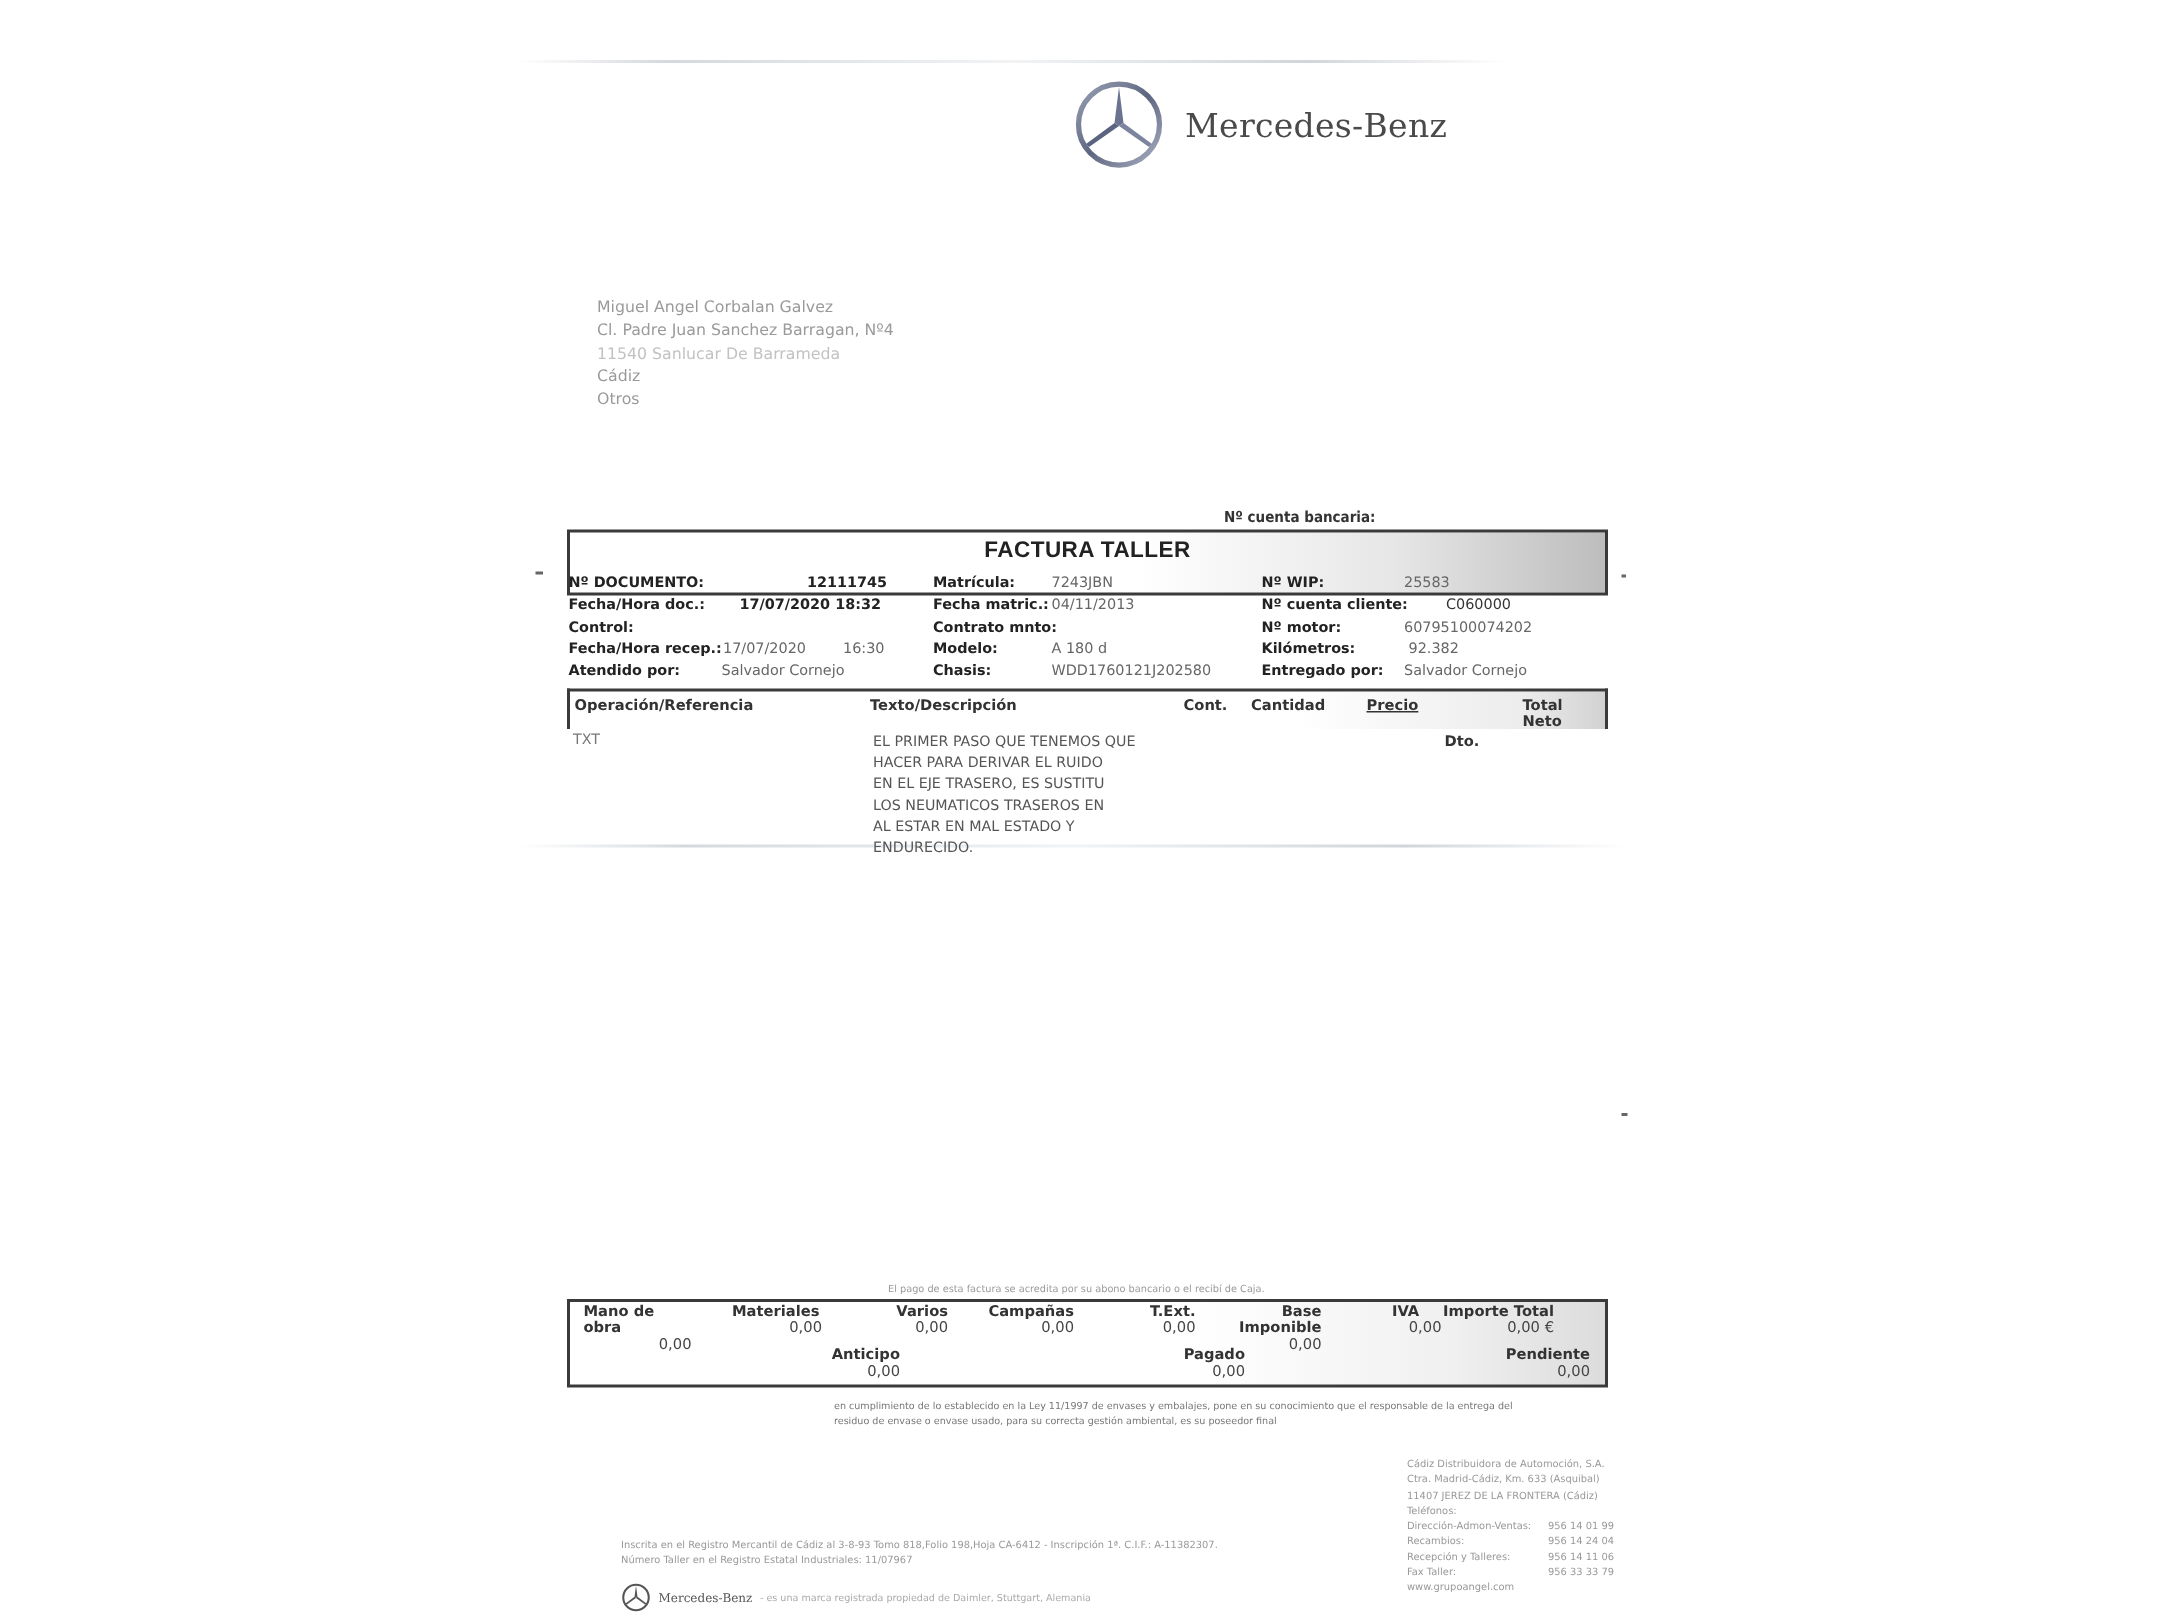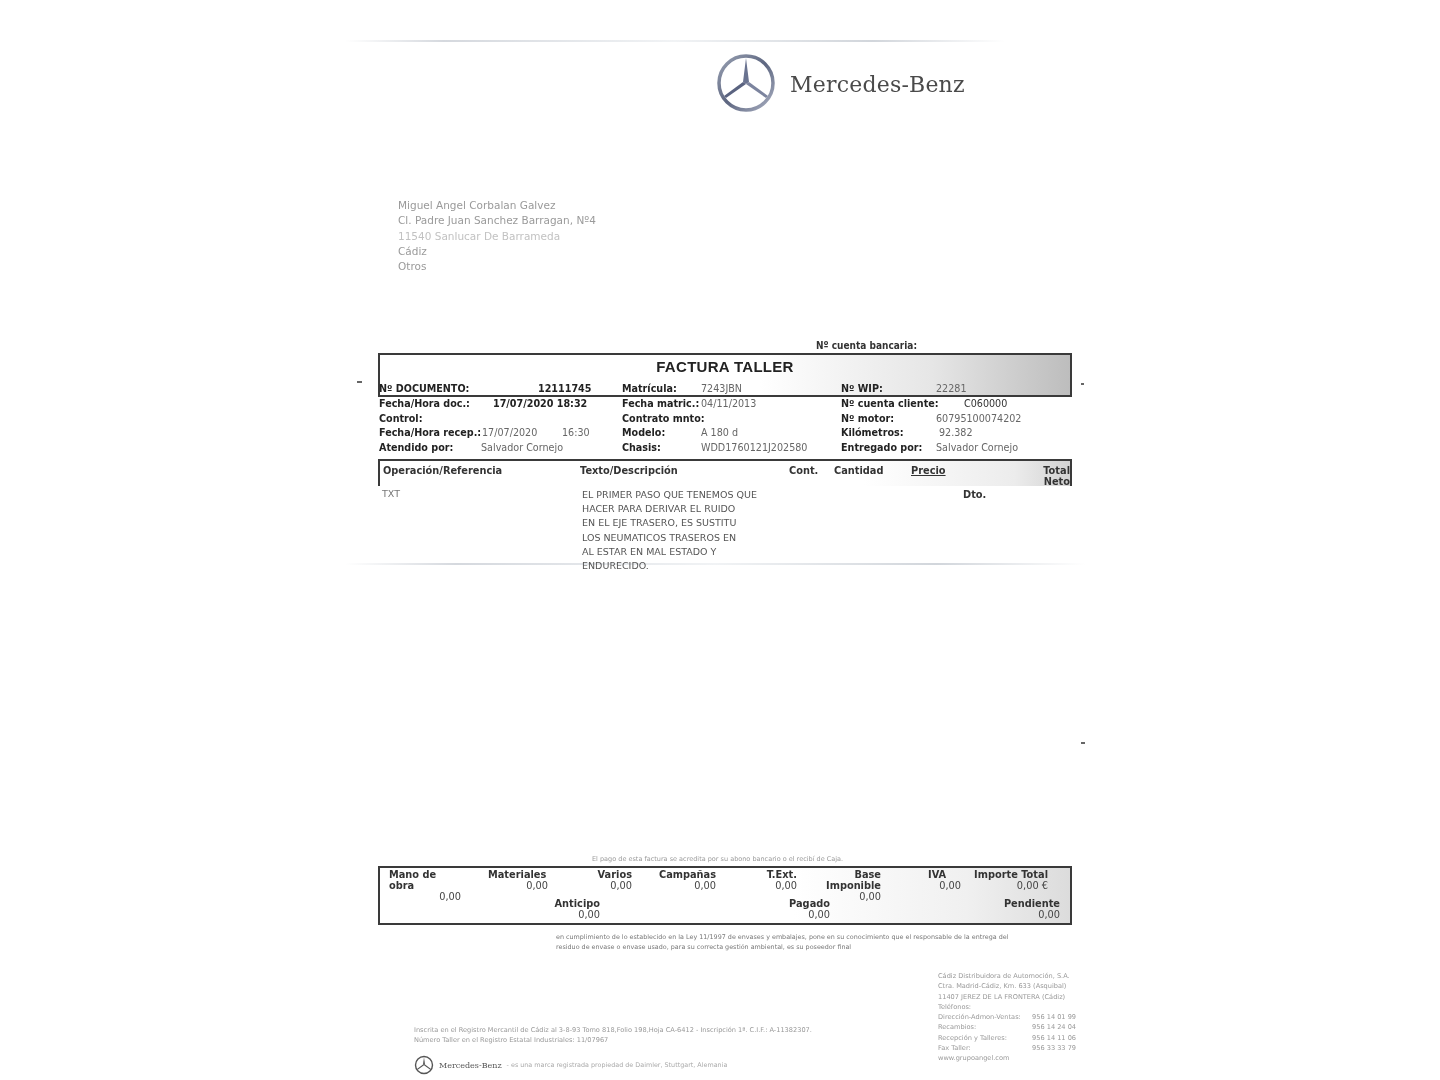--- a/index.html
+++ b/index.html
@@ -142,21 +142,21 @@
   </div>
   <div class="row">
     <span class="lbl">Chasis:</span>
     <span class="val" style="left:79px;">WDD1760121J202580</span>
   </div>
 </div>
 
 <div class="meta" style="left:841px; top:382px; width:225px;">
   <div class="row">
     <span class="lbl">Nº WIP:</span>
-    <span class="val" style="left:95px;">22281</span>
+    <span class="val" style="left:95px;">25583</span>
   </div>
   <div class="row">
     <span class="lbl">Nº cuenta cliente:</span>
     <span class="val" style="left:95px; color:#333;margin-left:28px;">C060000</span>
   </div>
   <div class="row">
     <span class="lbl">Nº motor:</span>
     <span class="val" style="left:95px;">60795100074202</span>
   </div>
   <div class="row">
@@ -169,21 +169,21 @@
   </div>
 </div>
 
 <div class="lines-head">
   <span style="left:3px;">Operación/Referencia</span>
   <span style="left:200px;">Texto/Descripción</span>
   <span style="left:409px;">Cont.</span>
   <span style="left:454px;">Cantidad</span>
   <span style="left:531px;text-decoration:underline;">Precio</span>
   <span style="left:583px;margin-top:24px;">Dto.</span>
-  <span style="left:635px;text-align:right;">Total Neto</span>
+  <span style="left:635px;">Total Neto</span>
 </div>
 
 <div class="line-ref">TXT</div>
 <div class="line-desc">
   <div>EL PRIMER PASO QUE TENEMOS QUE</div>
   <div>HACER PARA DERIVAR EL RUIDO</div>
   <div>EN EL EJE TRASERO, ES SUSTITU</div>
   <div>LOS NEUMATICOS TRASEROS EN</div>
   <div>AL ESTAR EN MAL ESTADO Y</div>
   <div>ENDURECIDO.</div>
@@ -213,21 +213,21 @@
     <span class="tv">0,00</span>
   </div>
   <div class="tcell" style="left:418px; top:1px; width:83px;">
     <span class="tl">Base Imponible</span>
     <span class="tv">0,00</span>
   </div>
   <div class="tcell" style="left:540px; top:1px; width:41px;">
     <span class="tl" style="text-align:left; padding-left:8px;">IVA</span>
     <span class="tv">0,00</span>
   </div>
-  <div class="tcell" style="left:588px; top:1px; width:80px;">
+  <div class="tcell" style="left:576px; top:1px; width:80px;">
     <span class="tl">Importe Total</span>
     <span class="tv">0,00 €</span>
   </div>
   <div class="tcell" style="left:170px; top:30px; width:50px;">
     <span class="tl">Anticipo</span>
     <span class="tv">0,00</span>
   </div>
   <div class="tcell" style="left:400px; top:30px; width:50px;">
     <span class="tl">Pagado</span>
     <span class="tv">0,00</span>

